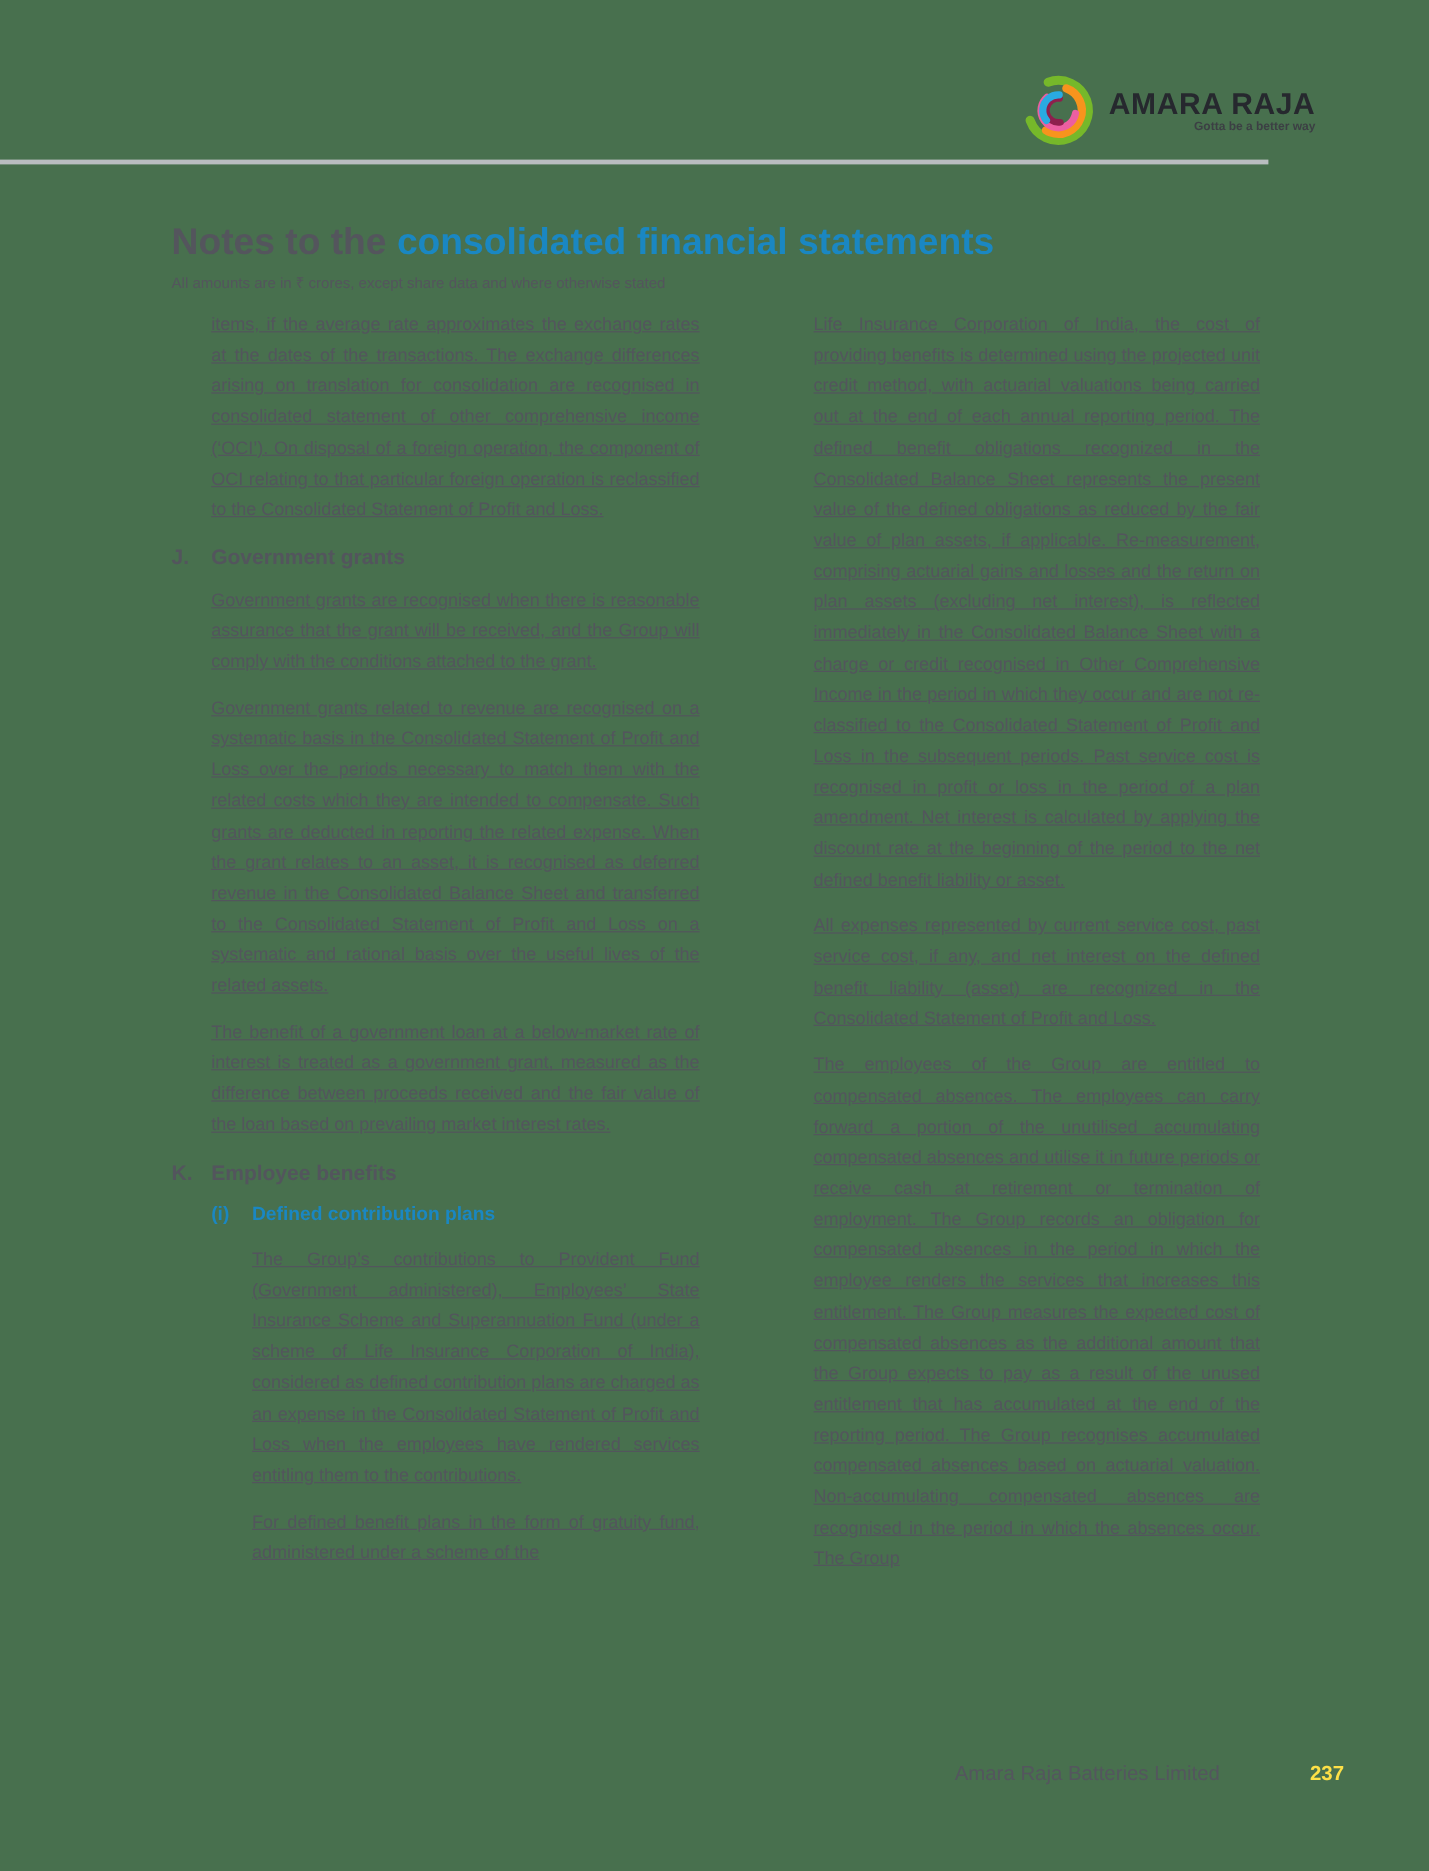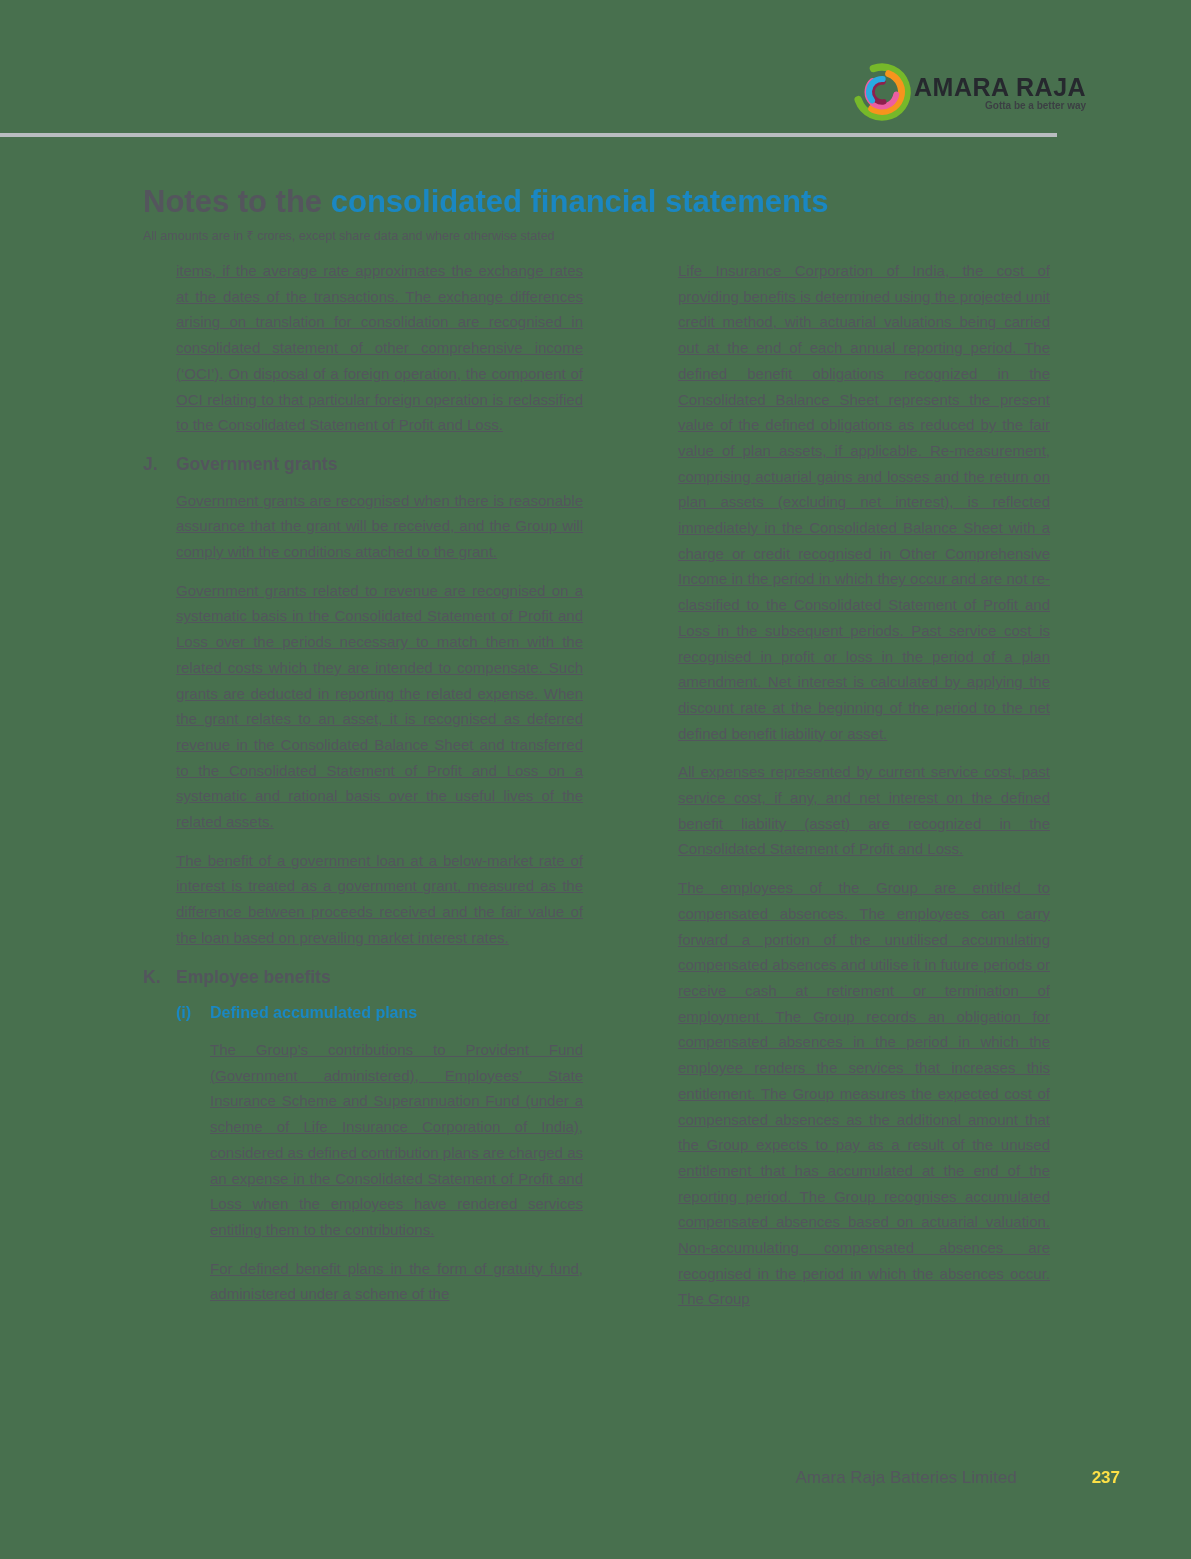--- a/index.html
+++ b/index.html
@@ -10,21 +10,21 @@
     font-family: "Liberation Sans", sans-serif;
     overflow: hidden;
   }
   .header-rule {
     position: absolute; top: 133px; left: 0;
     width: 1057px; height: 4px;
     background: #b9bdc0;
   }
   .logo {
     position: absolute; top: 60px; left: 850px;
-    display: flex; align-items: center; 
+    display: flex; align-items: center; gap: 10px;
   }
   .logo-swirl { width: 64px; height: 64px; }
   .logo-textwrap { display: flex; flex-direction: column; }
   .logo-brand {
     font-size: 25px; font-weight: bold; color: #26282e;
     letter-spacing: 0.5px; line-height: 26px;
   }
   .logo-tagline {
     font-size: 10px; font-weight: bold; color: #3c3f44;
     text-align: right; margin-top: 0;
@@ -110,21 +110,21 @@
     <p class="para indent-1">Government grants related to revenue are recognised on a systematic basis in the Consolidated Statement of Profit and Loss over the periods necessary to match them with the related costs which they are intended to compensate. Such grants are deducted in reporting the related expense. When the grant relates to an asset, it is recognised as deferred revenue in the Consolidated Balance Sheet and transferred to the Consolidated Statement of Profit and Loss on a systematic and rational basis over the useful lives of the related assets.</p>
     <p class="para indent-1">The benefit of a government loan at a below-market rate of interest is treated as a government grant, measured as the difference between proceeds received and the fair value of the loan based on prevailing market interest rates.</p>
 
     <div class="heading-row">
       <span class="heading-label">K.</span>
       <span>Employee benefits</span>
     </div>
 
     <div class="subheading-row">
       <span class="subheading-label">(i)</span>
-      <span>Defined accumulated plans</span>
+      <span>Defined contribution plans</span>
     </div>
     <p class="para indent-2">The Group’s contributions to Provident Fund (Government administered), Employees’ State Insurance Scheme and Superannuation Fund (under a scheme of Life Insurance Corporation of India), considered as defined contribution plans are charged as an expense in the Consolidated Statement of Profit and Loss when the employees have rendered services entitling them to the contributions.</p>
 
     <p class="para indent-2">For defined benefit plans in the form of gratuity fund, administered under a scheme of the</p>
   </div>
 
   <div class="col-right">
     <p class="para r-para">Life Insurance Corporation of India, the cost of providing benefits is determined using the projected unit credit method, with actuarial valuations being carried out at the end of each annual reporting period. The defined benefit obligations recognized in the Consolidated Balance Sheet represents the present value of the defined obligations as reduced by the fair value of plan assets, if applicable. Re-measurement, comprising actuarial gains and losses and the return on plan assets (excluding net interest), is reflected immediately in the Consolidated Balance Sheet with a charge or credit recognised in Other Comprehensive Income in the period in which they occur and are not re-classified to the Consolidated Statement of Profit and Loss in the subsequent periods. Past service cost is recognised in profit or loss in the period of a plan amendment. Net interest is calculated by applying the discount rate at the beginning of the period to the net defined benefit liability or asset.</p>
     <p class="para r-para">All expenses represented by current service cost, past service cost, if any, and net interest on the defined benefit liability (asset) are recognized in the Consolidated Statement of Profit and Loss.</p>
 

